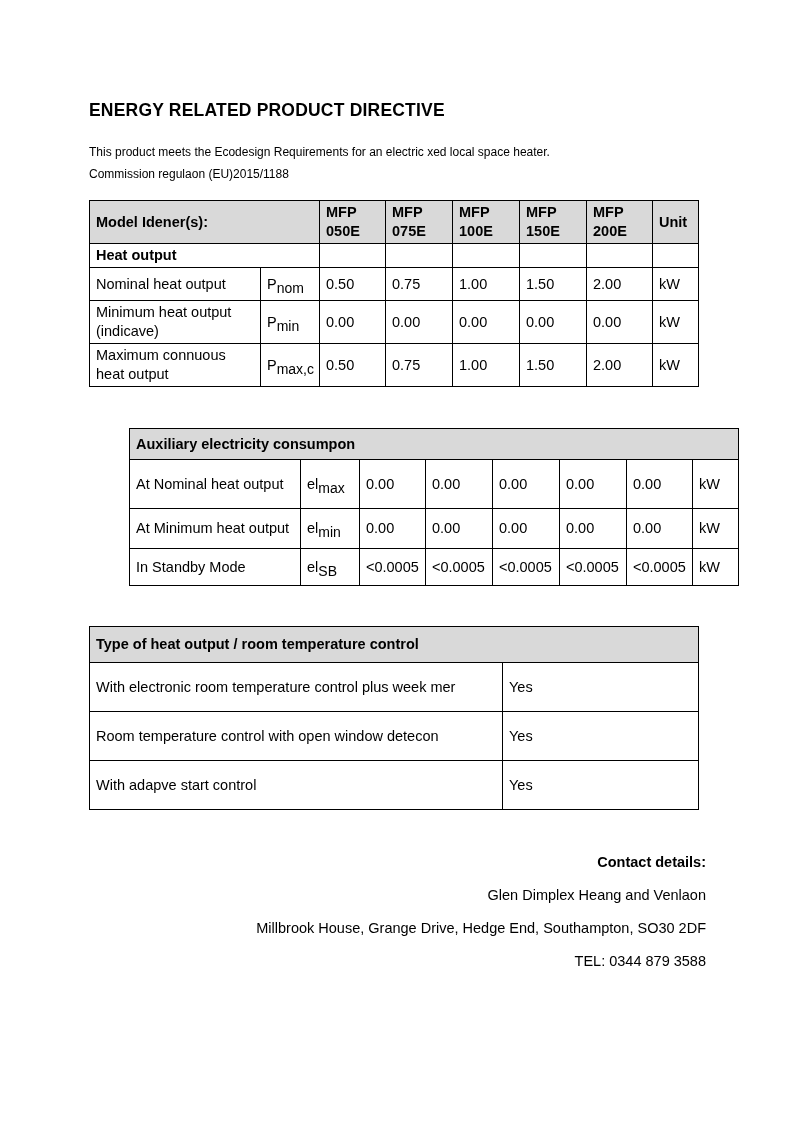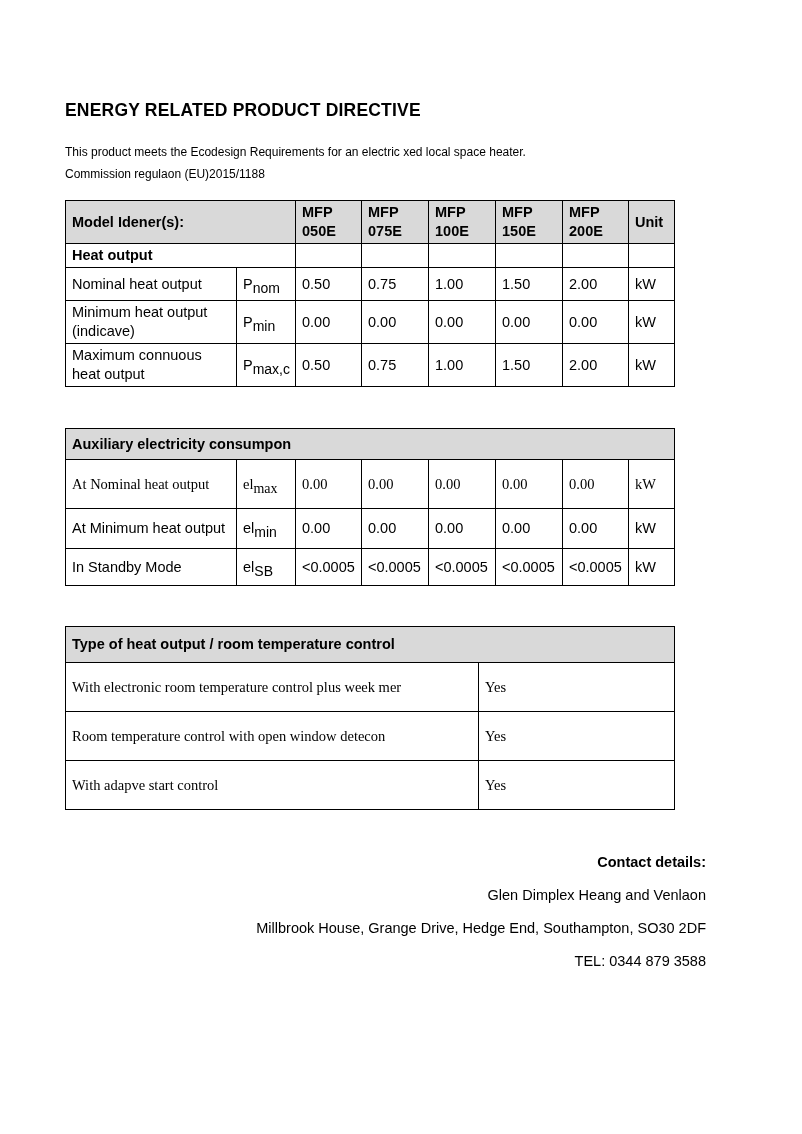--- a/index.html
+++ b/index.html
@@ -3,48 +3,48 @@
 <meta charset="utf-8">
 <style>
   * { margin: 0; padding: 0; box-sizing: border-box; }
   html, body { background: #ffffff; }
   body {
     width: 802px; height: 1134px;
     font-family: "Liberation Sans", sans-serif;
     color: #000;
     overflow: hidden;
   }
-  .page { padding: 100px 96px 0 65px; }
+  .page { padding: 100px 96px 0 89px; }
   .title { font-size: 17.5px; font-weight: bold; margin-bottom: 20px; letter-spacing: 0.2px; }
   .intro { font-size: 12px; line-height: 22px; margin-bottom: 15px; }
 
   table { border-collapse: collapse; table-layout: fixed; width: 609px; }
   td {
     border: 1px solid #000;
     font-size: 14.5px;
     line-height: 19px;
     padding: 2px 4px 2px 6px;
     vertical-align: middle;
     overflow: hidden;
   }
   .hdr td { background: #d9d9d9; font-weight: bold; }
   .bold { font-weight: bold; }
   sub { font-size: 14px; line-height: 0; }
 
   .h41 td { height: 41px; }
   .h40 td { height: 40px; }
-  .h38 td { height: 49px; font-family: Liberation Serif, serif; }
+  .h38 td { height: 49px; }
   .h37 td { height: 37px; }
   .h36 td { height: 36px; }
   .h33 td { height: 33px; }
   .h31 td { height: 31px; }
   .h24 td { height: 24px; margin-left: 24px; }
 
   .t1 { margin-bottom: 41px; }
-  .t2 { margin-bottom: 40px; }
+  .t2 { margin-bottom: 40px; margin-left: 40px; }
   .t3 { margin-bottom: 44px; }
 
   .contact p { font-size: 14.5px; margin-bottom: 17px; text-align: right; }
   .contact .head { font-weight: bold; }
 </style>
 </head>
 <body>
 
 <div class="page">
 

